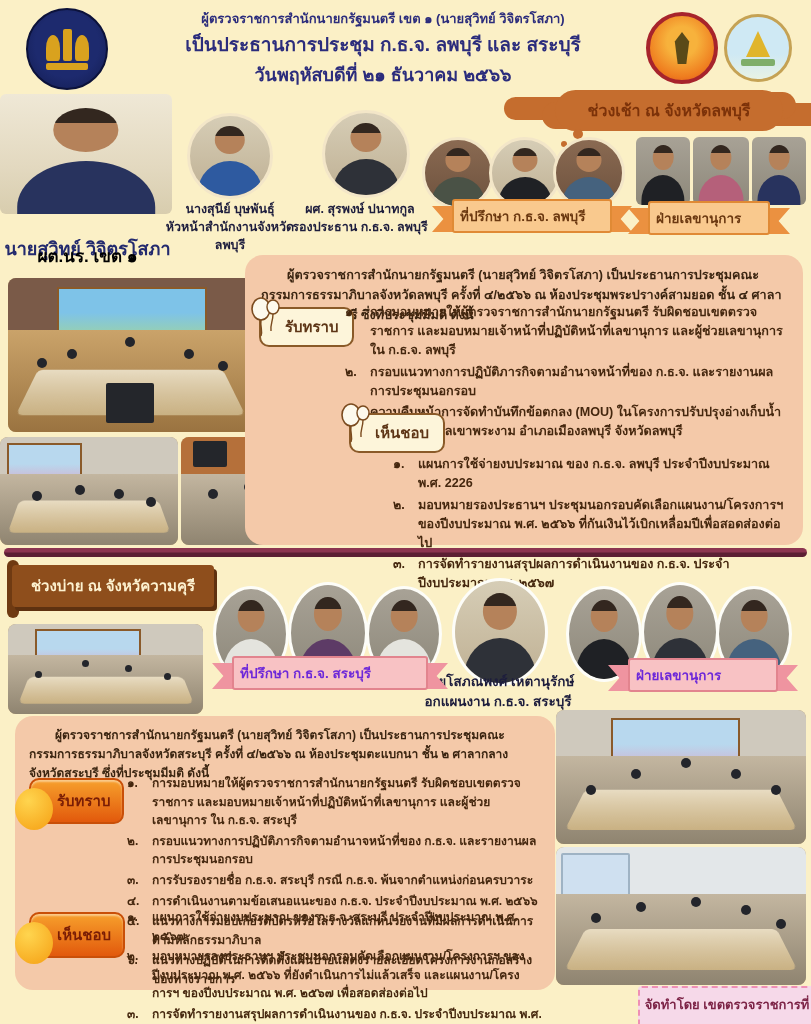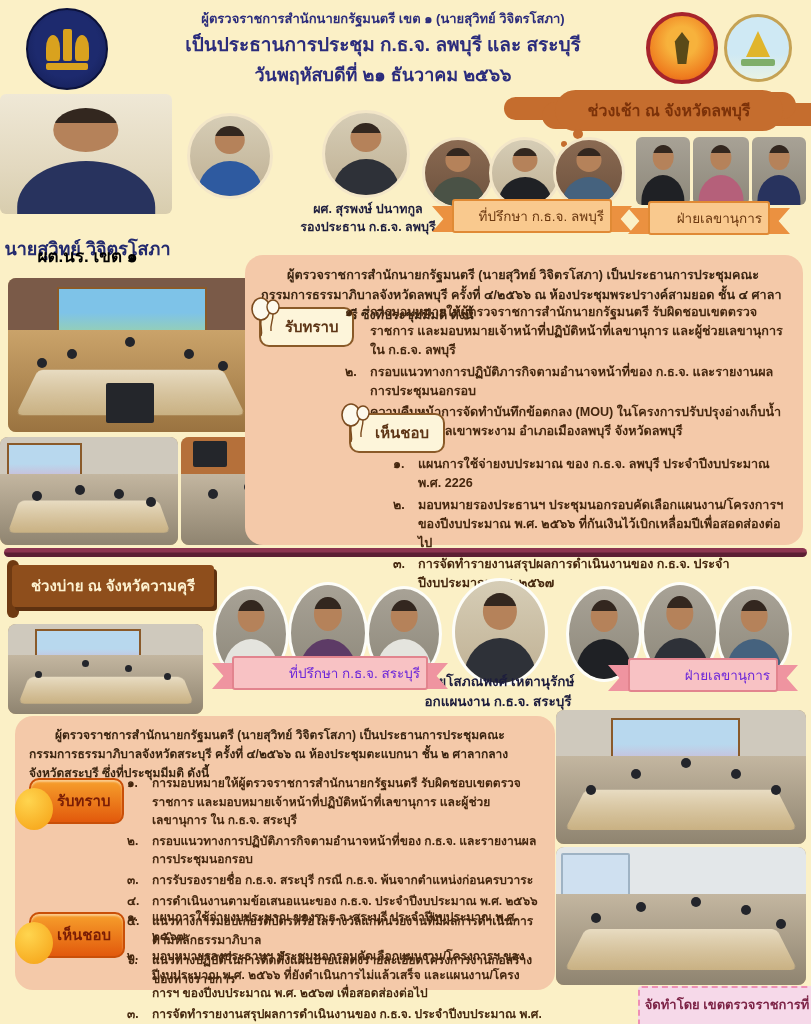--- a/index.html
+++ b/index.html
@@ -50,21 +50,21 @@
   .blob{background:#c56d2e;border-radius:24px;color:#7c3209;font-weight:bold;font-size:16px;text-align:center;padding:8px 0;
         box-shadow:-20px 5px 0 -7px #c56d2e,20px -5px 0 -7px #c56d2e,-60px -2px 0 -9px #c56d2e,60px 4px 0 -9px #c56d2e;}
   .blob-tail1{left:18px;bottom:-8px;width:10px;height:10px;border-radius:50%;background:#c56d2e;position:absolute;}
   .blob-tail2{left:6px;bottom:-16px;width:6px;height:6px;border-radius:50%;background:#c56d2e;position:absolute;}
   .scrollbn{left:12px;top:565px;width:202px;}
   .scroll-body{background:#8e4e1c;color:#fdf2d0;font-weight:bold;font-size:15px;padding:9px 8px;border-radius:4px;text-align:center;box-shadow:3px 4px 0 #5e3110;position:relative;z-index:2;}
   .scroll-roll{position:absolute;left:-5px;top:-5px;width:12px;height:58px;background:#6f3a12;border-radius:6px;z-index:1;}
 
   
   .ribbon{z-index:3;}
-  .ribbon .band{position:relative;z-index:2;background:#f9c98e;border:2px solid #e08a35;border-radius:3px;color:#6b3810;font-weight:normal;font-size:13.5px;text-align:right;padding:4px 6px;}
+  .ribbon .band{position:relative;z-index:2;background:#f9c98e;border:2px solid #e08a35;border-radius:3px;color:#6b3810;font-weight:bold;font-size:13.5px;text-align:left;padding:4px 6px;}
   .ribbon .end{position:absolute;top:7px;width:30px;height:26px;background:#eb9140;z-index:1;}
   .ribbon .end.l{left:-20px;clip-path:polygon(100% 0,0 0,38% 50%,0 100%,100% 100%);}
   .ribbon .end.r{right:-20px;clip-path:polygon(0 0,100% 0,62% 50%,100% 100%,0 100%);}
   .ribbon.pink .band{background:#f8c2c4;border-color:#e2848e;color:#6d28d9;}
   .ribbon.pink .end{background:#ef94a0;}
 
   
   .photo{border-radius:8px;overflow:hidden;background:#b99a6e;}
   .ph-wall{position:absolute;left:0;top:0;right:0;height:34%;background:#7a5a48;}
   .ph-wall.gray{background:#cfc9bd;} .ph-wall.white{background:#e3e7e9;}
@@ -126,26 +126,30 @@
     <div class="p-head"></div>
     <div class="p-body"></div>
   </div>
   <div class="abs insp-name">นายสุวิทย์  วิจิตรโสภา</div>
   <div class="abs insp-role">ผต.นร. เขต ๑</div>
 
   <div class="abs pframe pcircle bg-tan bd-blue" style="left:187px;top:113px;width:80px;height:80px;">
     <div class="p-head"></div>
       <div class="p-body"></div>
   </div>
+  <div class="abs caption" style="left:155px;top:200px;width:150px;">
+    <div>นางสุนีย์  บุษพันธุ์</div>
+    <div>หัวหน้าสำนักงานจังหวัดลพบุรี</div>
+  </div>
 
   <div class="abs pframe pcircle bg-tan bd-dark" style="left:322px;top:110px;width:82px;height:82px;">
     <div class="p-head"></div>
       <div class="p-body"></div>
   </div>
-  <div class="abs caption" style="left:288px;top:200px;width:160px;">
+  <div class="abs caption" style="left:280px;top:200px;width:160px;">
     <div>ผศ. สุรพงษ์  ปนาทกูล</div>
     <div>รองประธาน ก.ธ.จ. ลพบุรี</div>
   </div>
 
   <div class="abs blob" style="left:555px;top:90px;width:228px;">
     <span>ช่วงเช้า ณ จังหวัดลพบุรี</span>
     <span class="blob-tail1"></span>
     <span class="blob-tail2"></span>
   </div>
 

